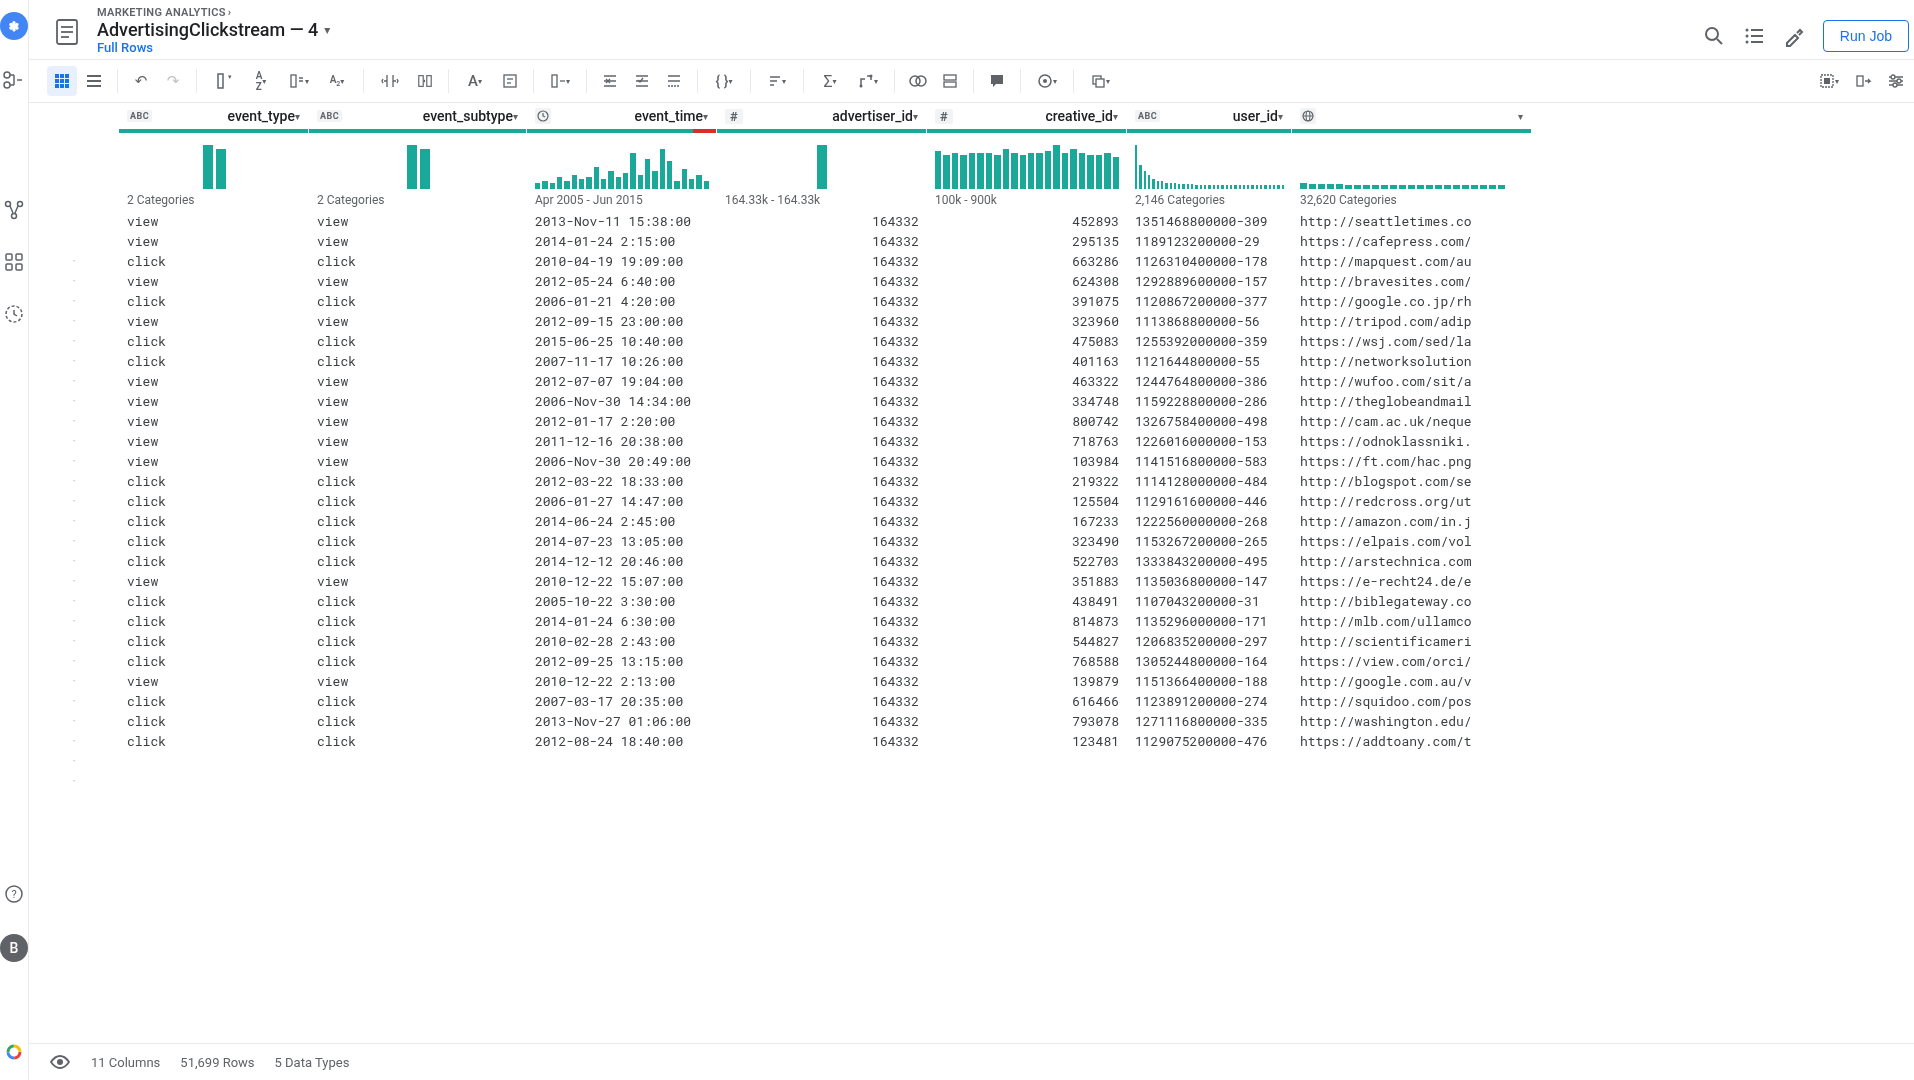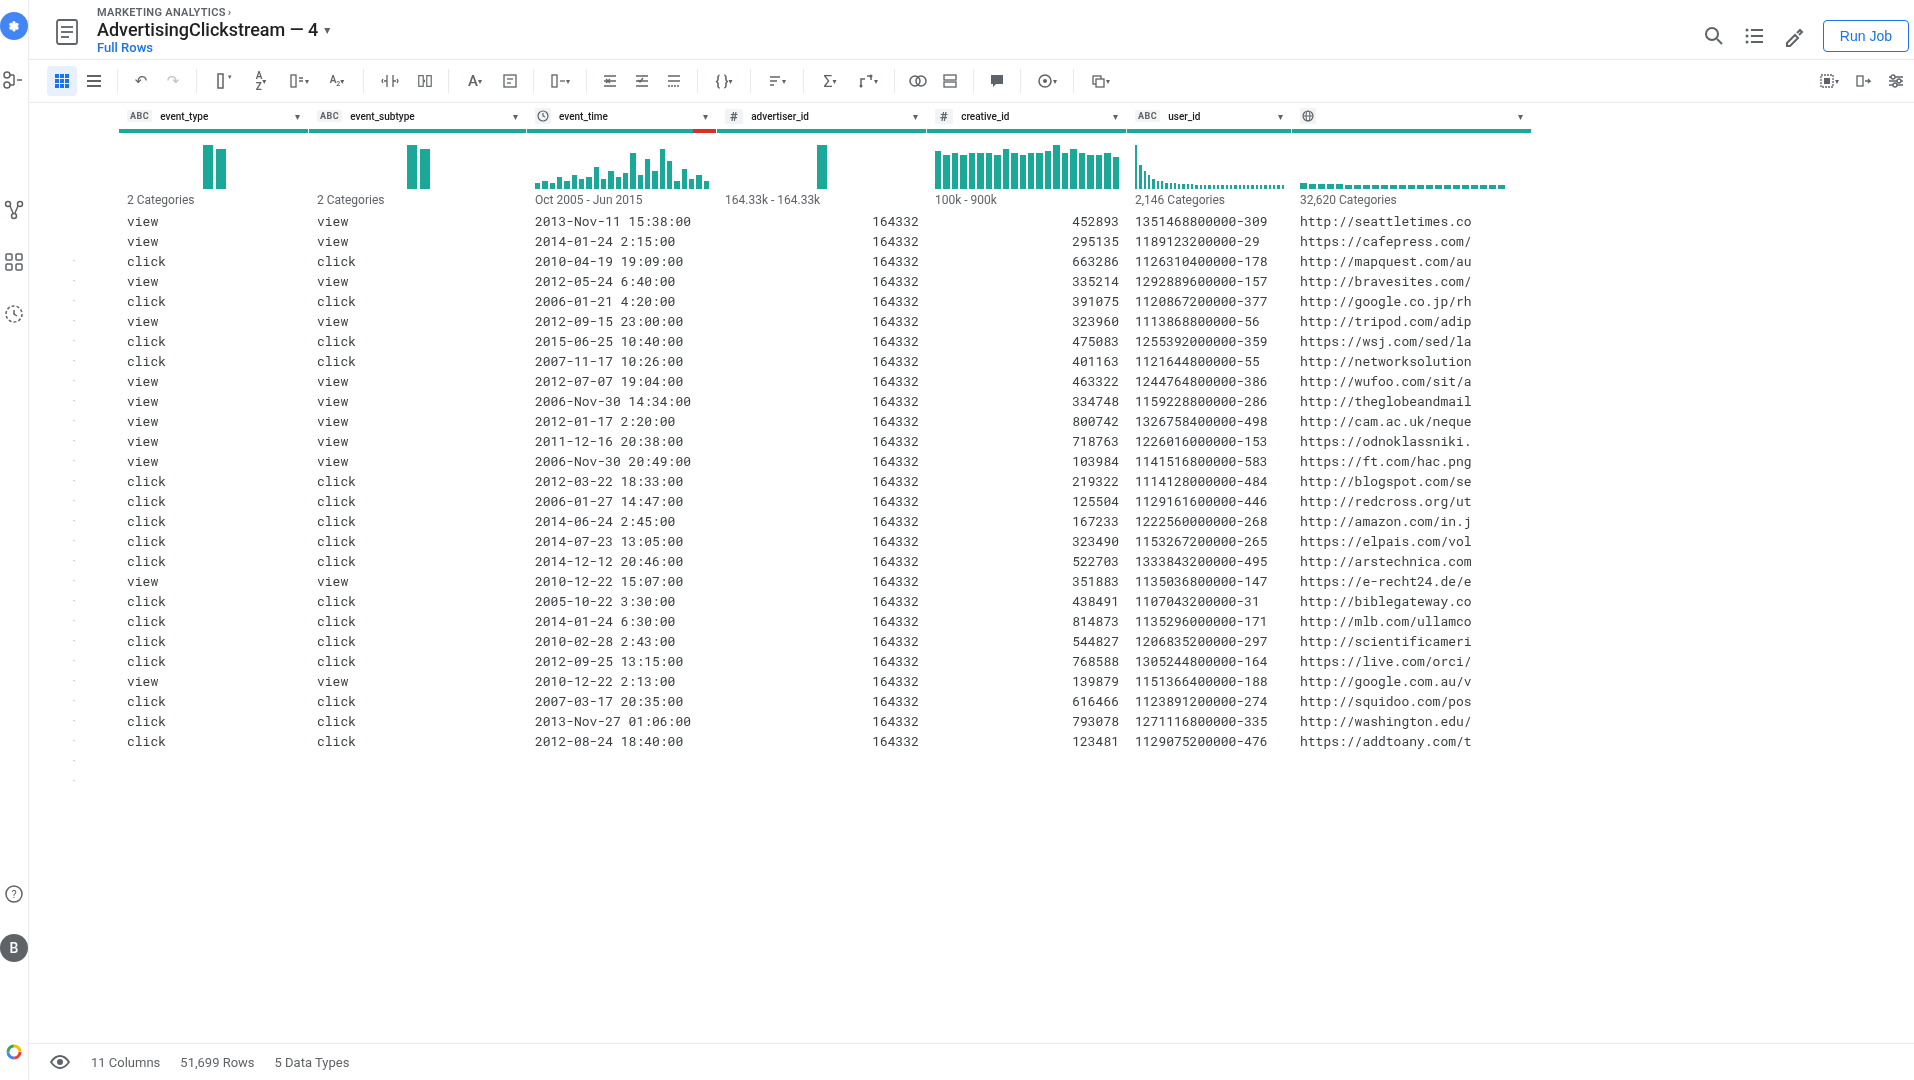--- a/index.html
+++ b/index.html
@@ -37,21 +37,21 @@
 .grid-area { flex: 1; overflow: auto; position: relative; }
 .grid { display: flex; min-width: 1900px; }
 .row-gutter { width: 90px; flex-shrink: 0; }
 .row-gutter .gutter-header { height: 148px; border-bottom: none; }
 .row-gutter .gutter-row { height: 20px; display: flex; align-items: center; justify-content: center; color: #9aa0a6; font-size: 10px; }
 
 .cols { flex: 1; }
 .col-headers { display: flex; height: 26px; }
 .col-header { display: flex; align-items: center; padding: 0 8px; border-right: 1px solid #fff; position: relative; }
 .col-type-icon { font-size: 9px; font-weight: 700; color: #5f6368; background: #f1f3f4; padding: 1px 3px; border-radius: 2px; margin-right: 8px; letter-spacing: 0.5px; }
-.col-name { flex: 1; text-align: left; font-weight: 500; color: #202124; font-size: 10px; }
+.col-name { flex: 1; text-align: right; font-weight: 500; color: #202124; font-size: 14px; }
 .col-caret { color: #5f6368; font-size: 10px; }
 
 .col-quality { display: flex; height: 4px; }
 .col-quality .qbar { background: #1aa898; border-right: 1px solid #fff; position: relative; }
 .col-quality .qbar .err { position: absolute; right: 0; top: 0; bottom: 0; background: #d93025; }
 
 .col-hists { display: flex; height: 56px; padding-top: 8px; }
 .hist { display: flex; align-items: flex-end; gap: 2px; padding: 0 8px; overflow: hidden; }
 .hist .bar { background: #1aa898; width: 7px; }
 .hist.sparse { justify-content: center; gap: 3px; }
@@ -585,21 +585,21 @@
                 <div class="bar" style="height: 4px;"></div>
                 <div class="bar" style="height: 4px;"></div>
                 <div class="bar" style="height: 4px;"></div>
                 <div class="bar" style="height: 4px;"></div>
                 <div class="bar" style="height: 4px;"></div>
               </div>
             </div>
           <div class="col-summary" id="col-summary">
               <div class="sum w-event_type">2 Categories</div>
               <div class="sum w-event_subtype">2 Categories</div>
-              <div class="sum w-event_time">Oct 2005 - Jun 2015</div>
+              <div class="sum w-event_time">Apr 2005 - Jun 2015</div>
               <div class="sum w-advertiser_id">164.33k - 164.33k</div>
               <div class="sum w-creative_id">100k - 900k</div>
               <div class="sum w-user_id">2,146 Categories</div>
               <div class="sum w-url">32,620 Categories</div>
             </div>
           <div class="data-rows" id="data-rows">
               <div class="row">
                 <div class="cell w-event_type">view</div>
                 <div class="cell w-event_subtype">view</div>
                 <div class="cell w-event_time">2013-Nov-11 15:38:00</div>
@@ -624,21 +624,21 @@
                 <div class="cell w-advertiser_id num">164332</div>
                 <div class="cell w-creative_id num">663286</div>
                 <div class="cell w-user_id">1126310400000-178</div>
                 <div class="cell w-url">http://mapquest.com/au</div>
               </div>
               <div class="row">
                 <div class="cell w-event_type">view</div>
                 <div class="cell w-event_subtype">view</div>
                 <div class="cell w-event_time">2012-05-24 6:40:00</div>
                 <div class="cell w-advertiser_id num">164332</div>
-                <div class="cell w-creative_id num">335214</div>
+                <div class="cell w-creative_id num">624308</div>
                 <div class="cell w-user_id">1292889600000-157</div>
                 <div class="cell w-url">http://bravesites.com/</div>
               </div>
               <div class="row">
                 <div class="cell w-event_type">click</div>
                 <div class="cell w-event_subtype">click</div>
                 <div class="cell w-event_time">2006-01-21 4:20:00</div>
                 <div class="cell w-advertiser_id num">164332</div>
                 <div class="cell w-creative_id num">391075</div>
                 <div class="cell w-user_id">1120867200000-377</div>
@@ -797,21 +797,21 @@
                 <div class="cell w-user_id">1206835200000-297</div>
                 <div class="cell w-url">http://scientificameri</div>
               </div>
               <div class="row">
                 <div class="cell w-event_type">click</div>
                 <div class="cell w-event_subtype">click</div>
                 <div class="cell w-event_time">2012-09-25 13:15:00</div>
                 <div class="cell w-advertiser_id num">164332</div>
                 <div class="cell w-creative_id num">768588</div>
                 <div class="cell w-user_id">1305244800000-164</div>
-                <div class="cell w-url">https://live.com/orci/</div>
+                <div class="cell w-url">https://view.com/orci/</div>
               </div>
               <div class="row">
                 <div class="cell w-event_type">view</div>
                 <div class="cell w-event_subtype">view</div>
                 <div class="cell w-event_time">2010-12-22 2:13:00</div>
                 <div class="cell w-advertiser_id num">164332</div>
                 <div class="cell w-creative_id num">139879</div>
                 <div class="cell w-user_id">1151366400000-188</div>
                 <div class="cell w-url">http://google.com.au/v</div>
               </div>

